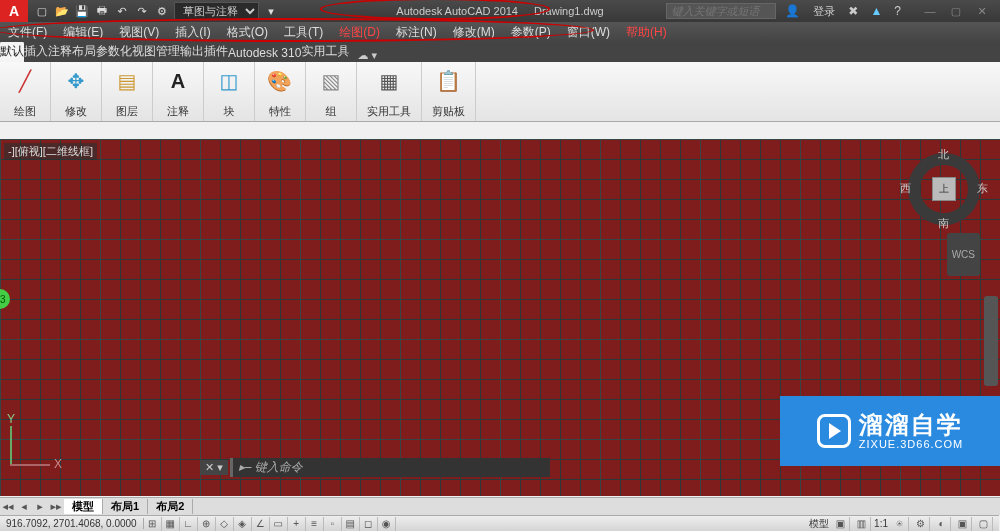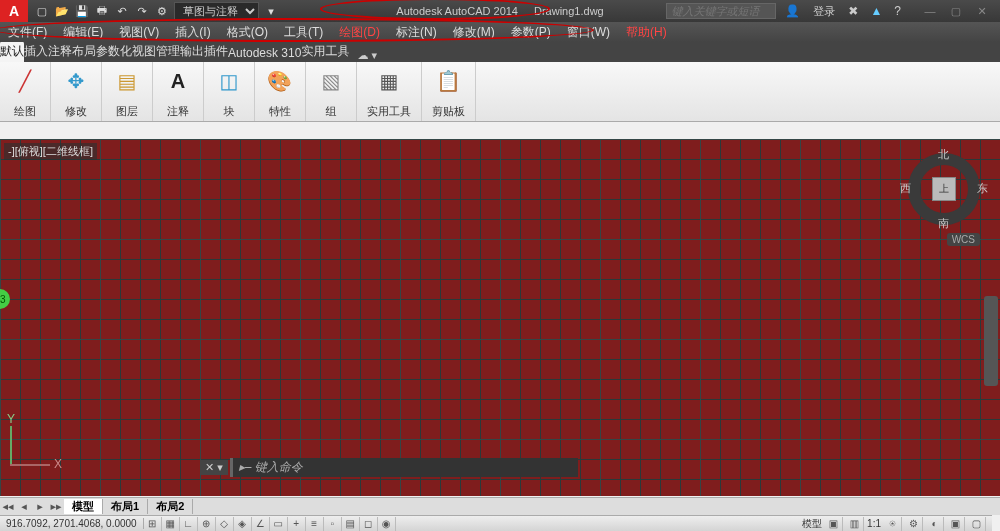--- a/index.html
+++ b/index.html
@@ -53,37 +53,37 @@
 .ucs-x { position: absolute; bottom: 0; left: 0; width: 40px; height: 2px; background: #a66; }
 .ucs-lbl-y { position: absolute; bottom: 40px; left: -3px; color: #8c8; font-size: 12px; }
 .ucs-lbl-x { position: absolute; bottom: -5px; left: 44px; color: #c88; font-size: 12px; }
 .green-marker { position: absolute; left: -10px; top: 150px; width: 20px; height: 20px; border-radius: 50%; background: #4c4; color: #050; font-size: 10px; display: flex; align-items: center; justify-content: center; }
 
 
 .viewcube { position: absolute; top: 10px; right: 16px; width: 80px; height: 80px; }
 .vc-ring { position: absolute; inset: 4px; border: 12px solid #3a3a3a; border-radius: 50%; }
 .vc-cube { position: absolute; top: 28px; left: 28px; width: 24px; height: 24px; background: #bbb; border: 1px solid #888; display: flex; align-items: center; justify-content: center; font-size: 10px; color: #333; }
 .vc-dir { position: absolute; color: #ccc; font-size: 11px; }
-.wcs-badge { position: absolute; top: 94px; right: 20px; background: #444; color: #aaa; font-size: 10px; padding: 1px 5px; border-radius: 3px; }
+.wcs-badge { position: absolute; top: 94px; right: 20px; background: #444; color: #aaa; font-size: 10px; padding: 16px 5px; border-radius: 3px; }
 
 .scrollbar-v { position: absolute; right: 2px; top: 44%; width: 14px; height: 90px; background: #555; border-radius: 3px; }
 
 
 .cmdline-wrap { position: absolute; bottom: 20px; left: 200px; height: 18px; display: flex; align-items: center; }
 .cmd-close { background: #444; color: #ccc; padding: 1px 5px; font-size: 11px; }
-.cmd-prompt { background: #333; color: #aaa; padding: 1px 6px; font-size: 12px; border-left: 3px solid #666; margin-left: 2px; width: 348px; font-style: italic; }
+.cmd-prompt { background: #333; color: #aaa; padding: 1px 6px; font-size: 12px; border-left: 3px solid #666; margin-left: 2px; width: 320px; font-style: italic; }
 
 
 .layout-tabs { position: absolute; bottom: 16px; left: 0; height: 18px; background: #ddd; display: flex; align-items: center; font-size: 11px; width: 100%; border-top: 1px solid #aaa; }
 .lt-btn { width: 16px; text-align: center; color: #555; }
 .lt-tab { padding: 0 8px; border-right: 1px solid #aaa; cursor: pointer; font-weight: bold; }
 .lt-tab.active { background: #fff; font-weight: bold; }
 
 
-.status-bar { position: absolute; bottom: 0; left: 0; right: 8px; height: 16px; background: linear-gradient(#eee,#d4d4d4); border-top: 1px solid #aaa; display: flex; align-items: center; font-size: 10px; color: #333; }
+.status-bar { position: absolute; bottom: 0; left: 0; right: 1px; height: 16px; background: linear-gradient(#eee,#d4d4d4); border-top: 1px solid #aaa; display: flex; align-items: center; font-size: 10px; color: #333; }
 .coords { padding: 0 6px; border-right: 1px solid #aaa; }
 .st-icons { display: flex; }
 .st-icon { width: 18px; height: 14px; border-right: 1px solid #bbb; display: flex; align-items: center; justify-content: center; color: #555; font-size: 10px; }
 .st-right { margin-left: auto; display: flex; align-items: center; gap: 3px; padding-right: 6px; }
 
 
 .watermark { position: absolute; right: 0; bottom: 30px; height: 70px; width: 220px; background: #2a8adf; color: #fff; display: flex; align-items: center; justify-content: center; gap: 8px; }
 .wm-play { width: 34px; height: 34px; border: 3px solid #fff; border-radius: 8px; display: flex; align-items: center; justify-content: center; }
 .wm-play::after { content: ""; border-left: 12px solid #fff; border-top: 8px solid transparent; border-bottom: 8px solid transparent; margin-left: 3px; }
 .wm-text { display: flex; flex-direction: column; line-height: 1.1; }
@@ -221,20 +221,27 @@
     <div class="ucs-x"></div>
     <div class="ucs-lbl-y">Y</div>
     <div class="ucs-lbl-x">X</div>
   </div>
 
   <div class="cmdline-wrap">
     <div class="cmd-close">✕ ▾</div>
     <div class="cmd-prompt">▸– 键入命令</div>
   </div>
 
+  <div class="watermark">
+    <div class="wm-play"></div>
+    <div class="wm-text">
+      <span class="wm-cn">溜溜自学</span>
+      <span class="wm-url">ZIXUE.3D66.COM</span>
+    </div>
+  </div>
 </div>
 
 <div class="layout-tabs">
   <span class="lt-btn">◂◂</span>
   <span class="lt-btn">◂</span>
   <span class="lt-btn">▸</span>
   <span class="lt-btn">▸▸</span>
   <span class="lt-tab active">模型</span>
   <span class="lt-tab">布局1</span>
   <span class="lt-tab">布局2</span>

